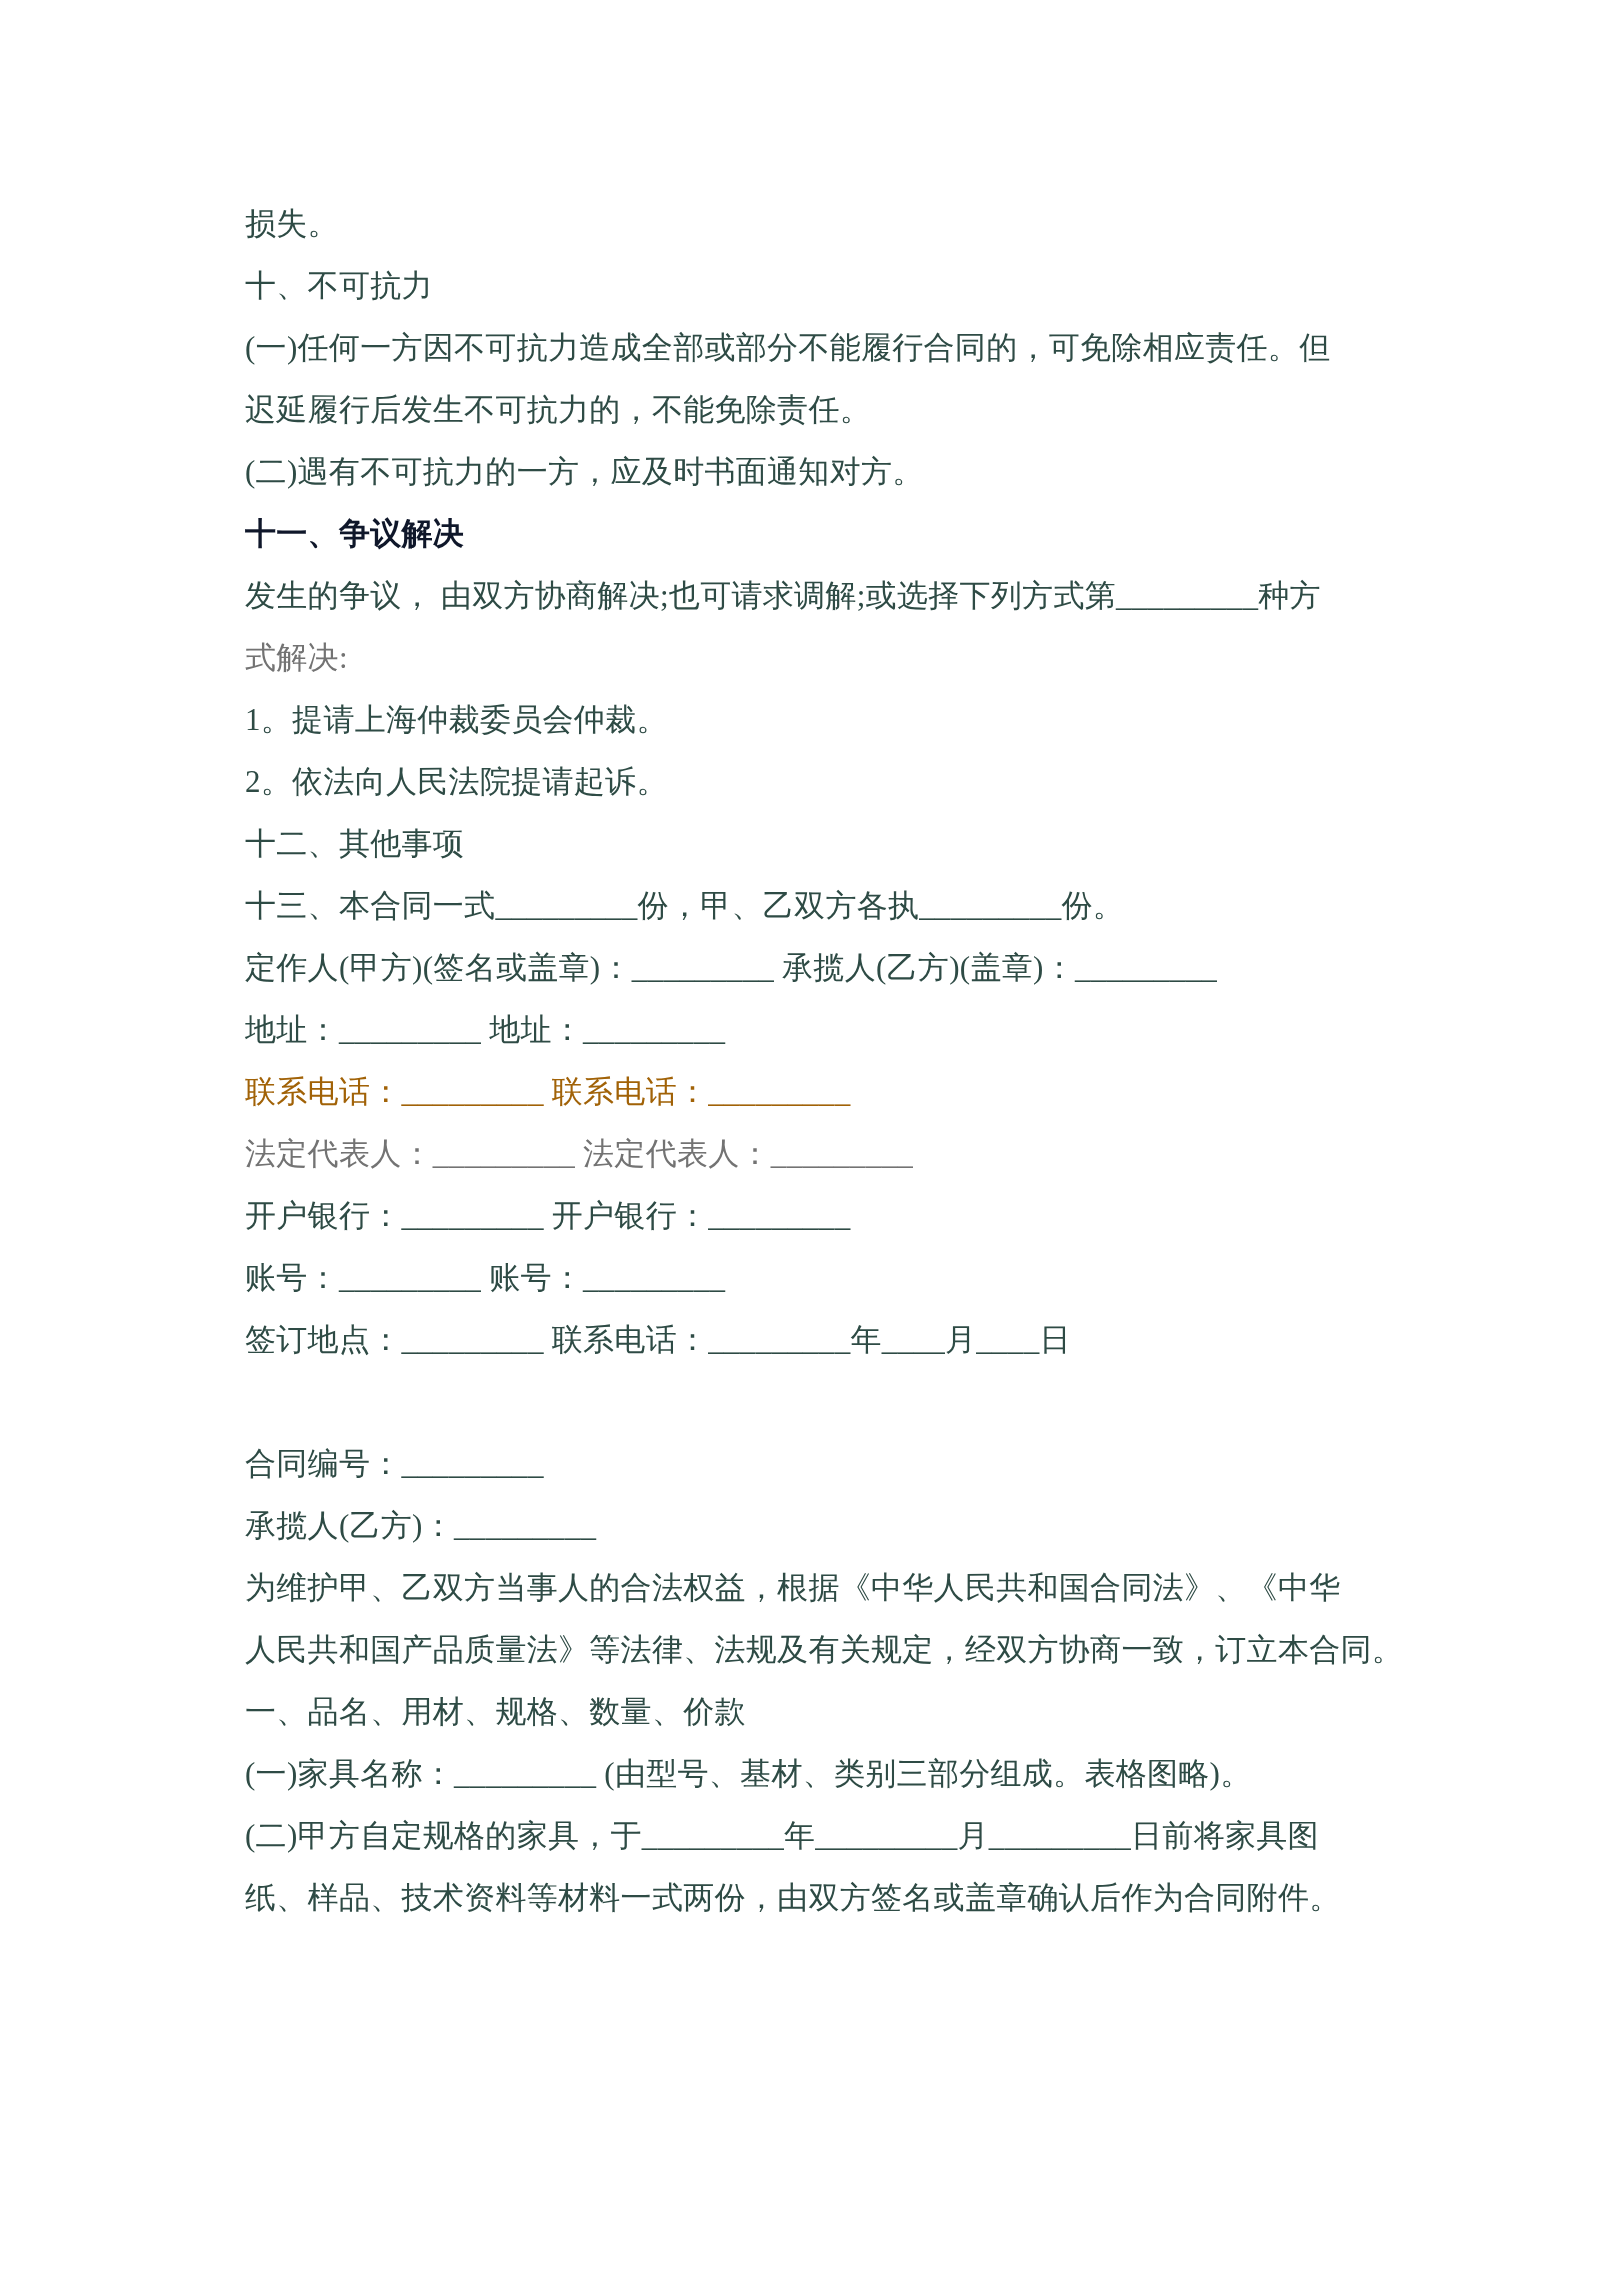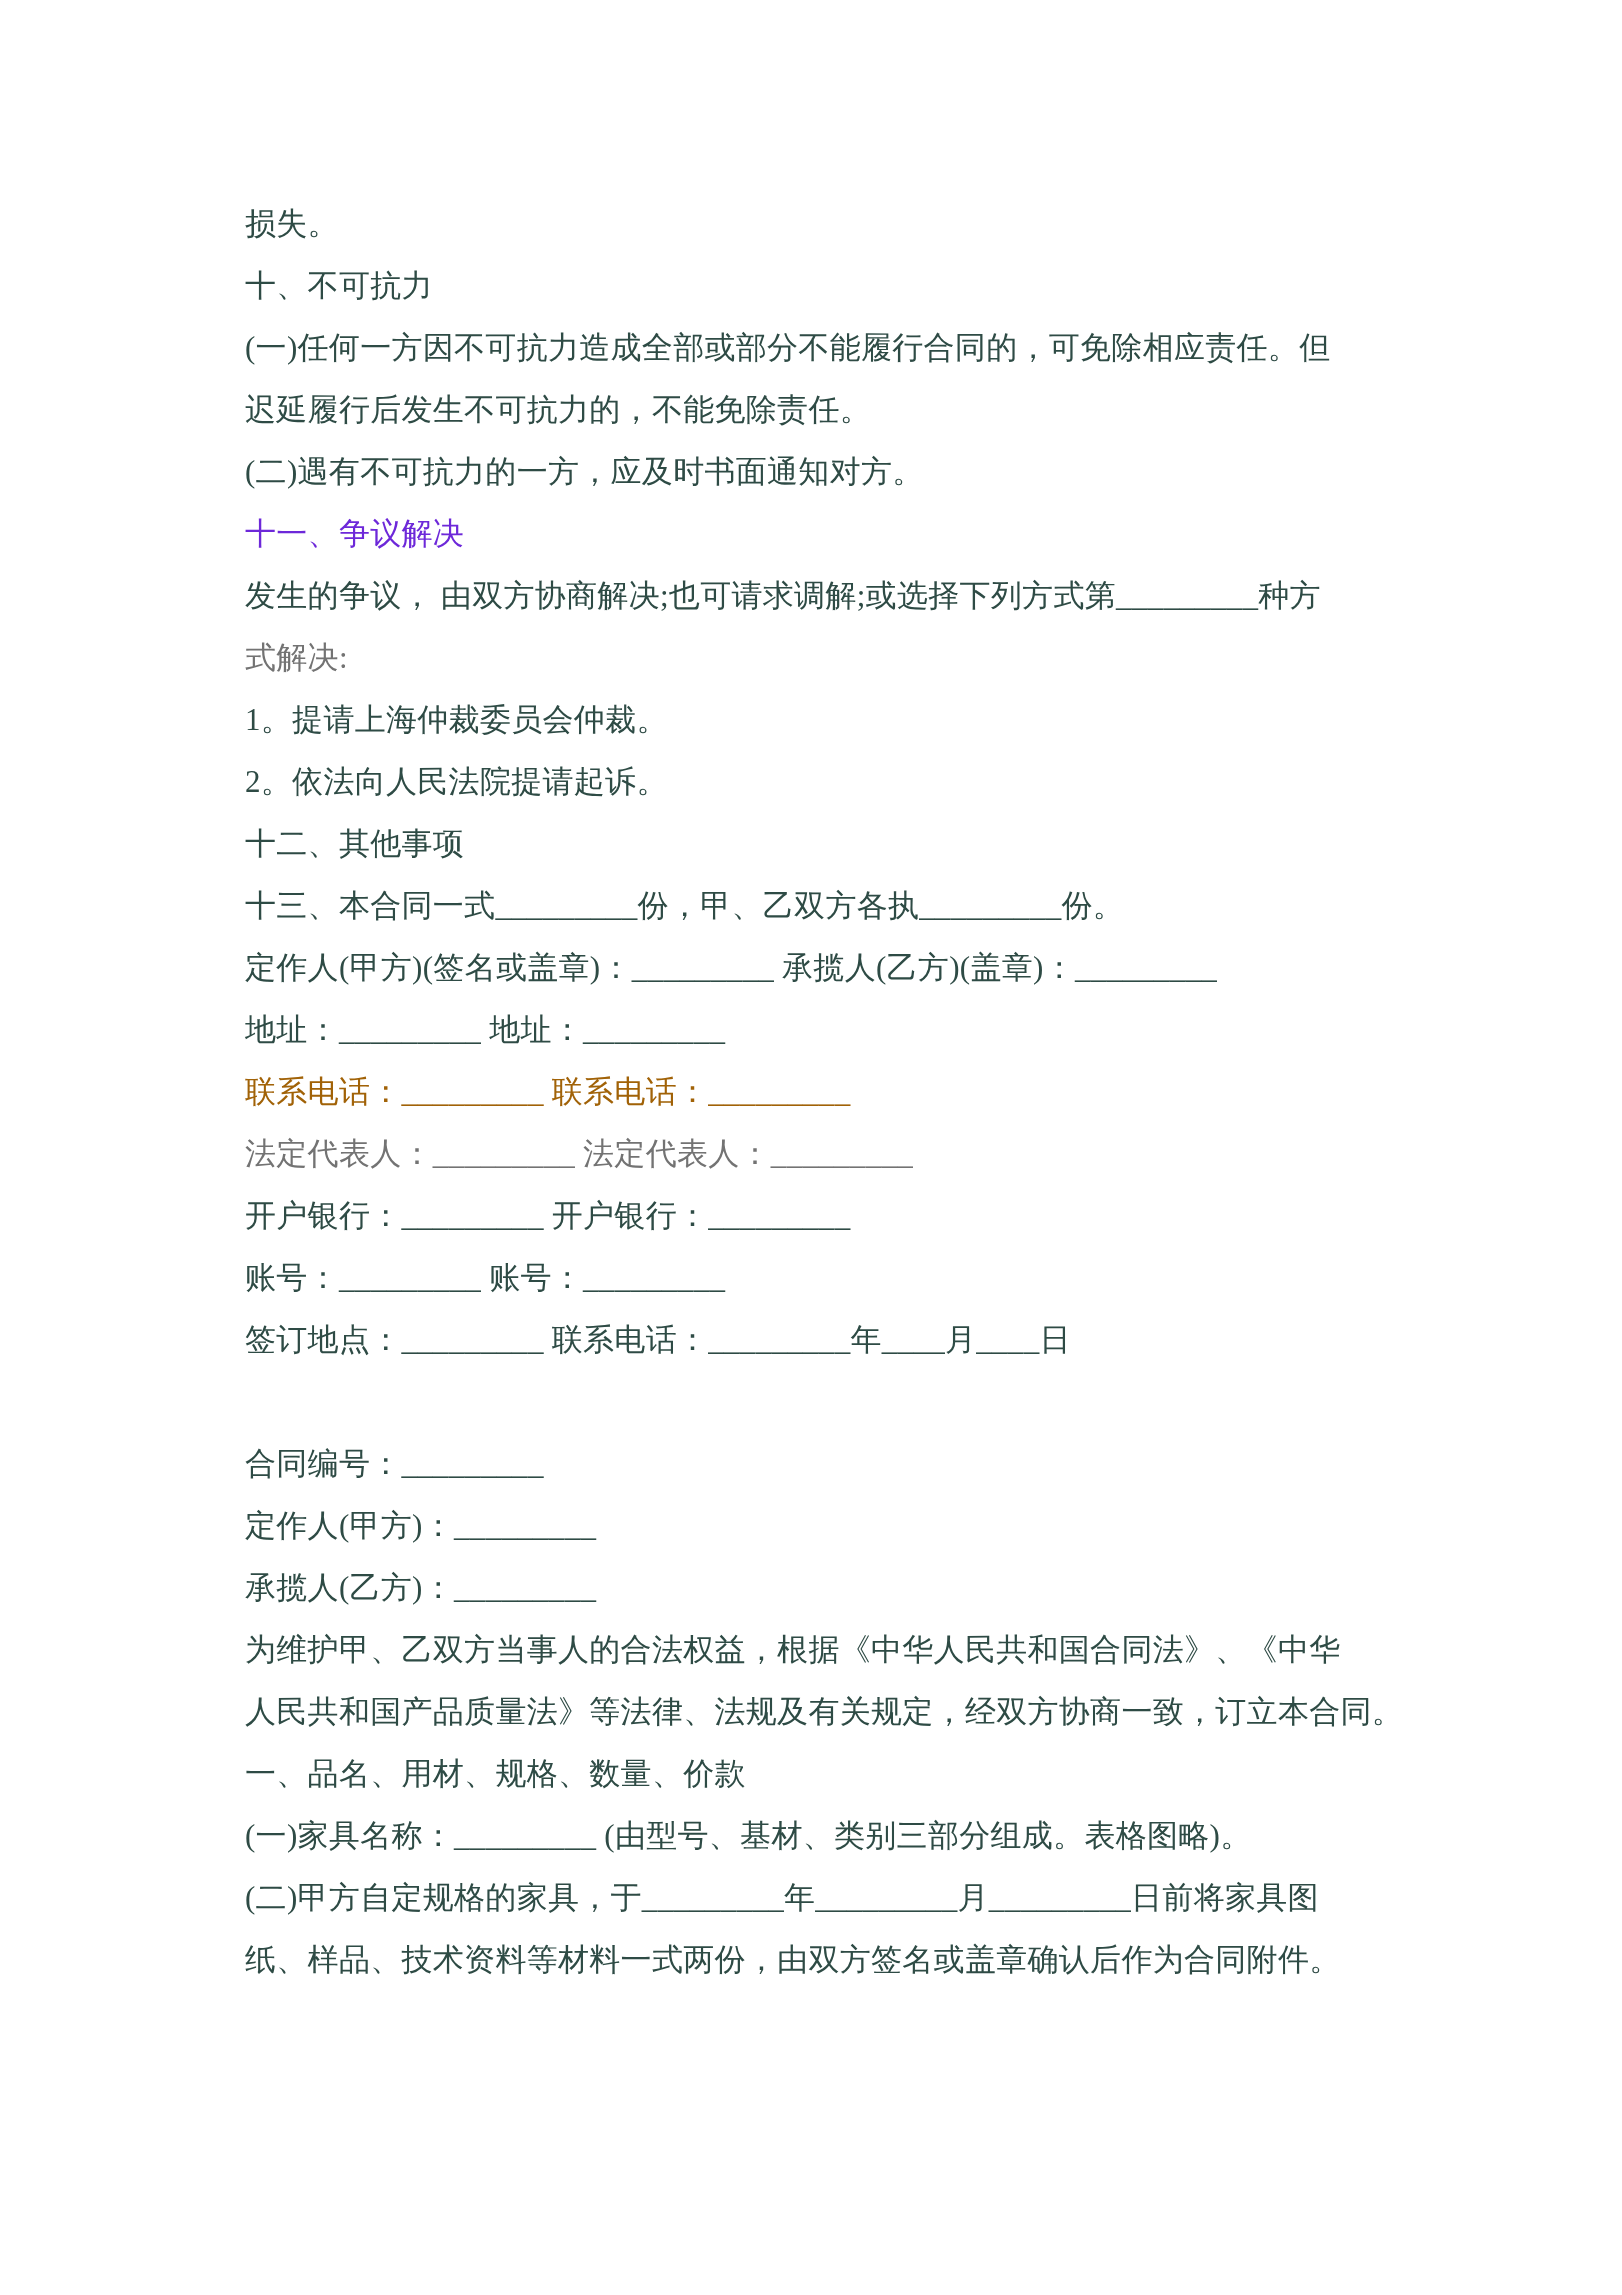--- a/index.html
+++ b/index.html
@@ -32,37 +32,36 @@
 </style>
 </head>
 <body style="background: rgb(255, 255, 255);">
 
 <div class="page">
   <div class="line" style="color: rgb(46, 75, 69);">损失。</div>
   <div class="line" style="color: rgb(46, 75, 69);">十、不可抗力</div>
   <div class="line" style="color: rgb(46, 75, 69);">(一)任何一方因不可抗力造成全部或部分不能履行合同的，可免除相应责任。但</div>
   <div class="line" style="color: rgb(46, 75, 69);">迟延履行后发生不可抗力的，不能免除责任。</div>
   <div class="line" style="color: rgb(46, 75, 69);">(二)遇有不可抗力的一方，应及时书面通知对方。</div>
-  <div class="line" style="color: #6d28d9;">十一、争议解决</div>
+  <div class="line" style="color: #0f172a; font-weight: bold;">十一、争议解决</div>
   <div class="line" style="color: rgb(46, 75, 69);">发生的争议， 由双方协商解决;也可请求调解;或选择下列方式第_________种方</div>
   <div class="line" style="color: #737373;">式解决:</div>
   <div class="line" style="color: rgb(46, 75, 69);">1。提请上海仲裁委员会仲裁。</div>
   <div class="line" style="color: rgb(46, 75, 69);">2。依法向人民法院提请起诉。</div>
   <div class="line" style="color: rgb(46, 75, 69);">十二、其他事项</div>
   <div class="line" style="color: rgb(46, 75, 69);">十三、本合同一式_________份，甲、乙双方各执_________份。</div>
   <div class="line" style="color: rgb(46, 75, 69);">定作人(甲方)(签名或盖章)：_________ 承揽人(乙方)(盖章)：_________</div>
   <div class="line" style="color: rgb(46, 75, 69);">地址：_________ 地址：_________</div>
   <div class="line" style="color: #a16207;">联系电话：_________ 联系电话：_________</div>
   <div class="line" style="color: #737373;">法定代表人：_________ 法定代表人：_________</div>
   <div class="line" style="color: rgb(46, 75, 69);">开户银行：_________ 开户银行：_________</div>
   <div class="line" style="color: rgb(46, 75, 69);">账号：_________ 账号：_________</div>
   <div class="line" style="color: rgb(46, 75, 69);">签订地点：_________ 联系电话：_________年____月____日</div>
   <div class="line" style="color: rgb(46, 75, 69);"></div>
   <div class="line" style="color: rgb(46, 75, 69);">合同编号：_________</div>
-  <div class="line" style="color: rgb(46, 75, 69);">定作人(甲方)：_________</div>
   <div class="line" style="color: rgb(46, 75, 69);">承揽人(乙方)：_________</div>
   <div class="line" style="color: rgb(46, 75, 69);">为维护甲、乙双方当事人的合法权益，根据《中华人民共和国合同法》、《中华</div>
   <div class="line" style="color: rgb(46, 75, 69);">人民共和国产品质量法》等法律、法规及有关规定，经双方协商一致，订立本合同。</div>
   <div class="line" style="color: rgb(46, 75, 69);">一、品名、用材、规格、数量、价款</div>
   <div class="line" style="color: rgb(46, 75, 69);">(一)家具名称：_________ (由型号、基材、类别三部分组成。表格图略)。</div>
   <div class="line" style="color: rgb(46, 75, 69);">(二)甲方自定规格的家具，于_________年_________月_________日前将家具图</div>
   <div class="line" style="color: rgb(46, 75, 69);">纸、样品、技术资料等材料一式两份，由双方签名或盖章确认后作为合同附件。</div>
 </div>
 
 

